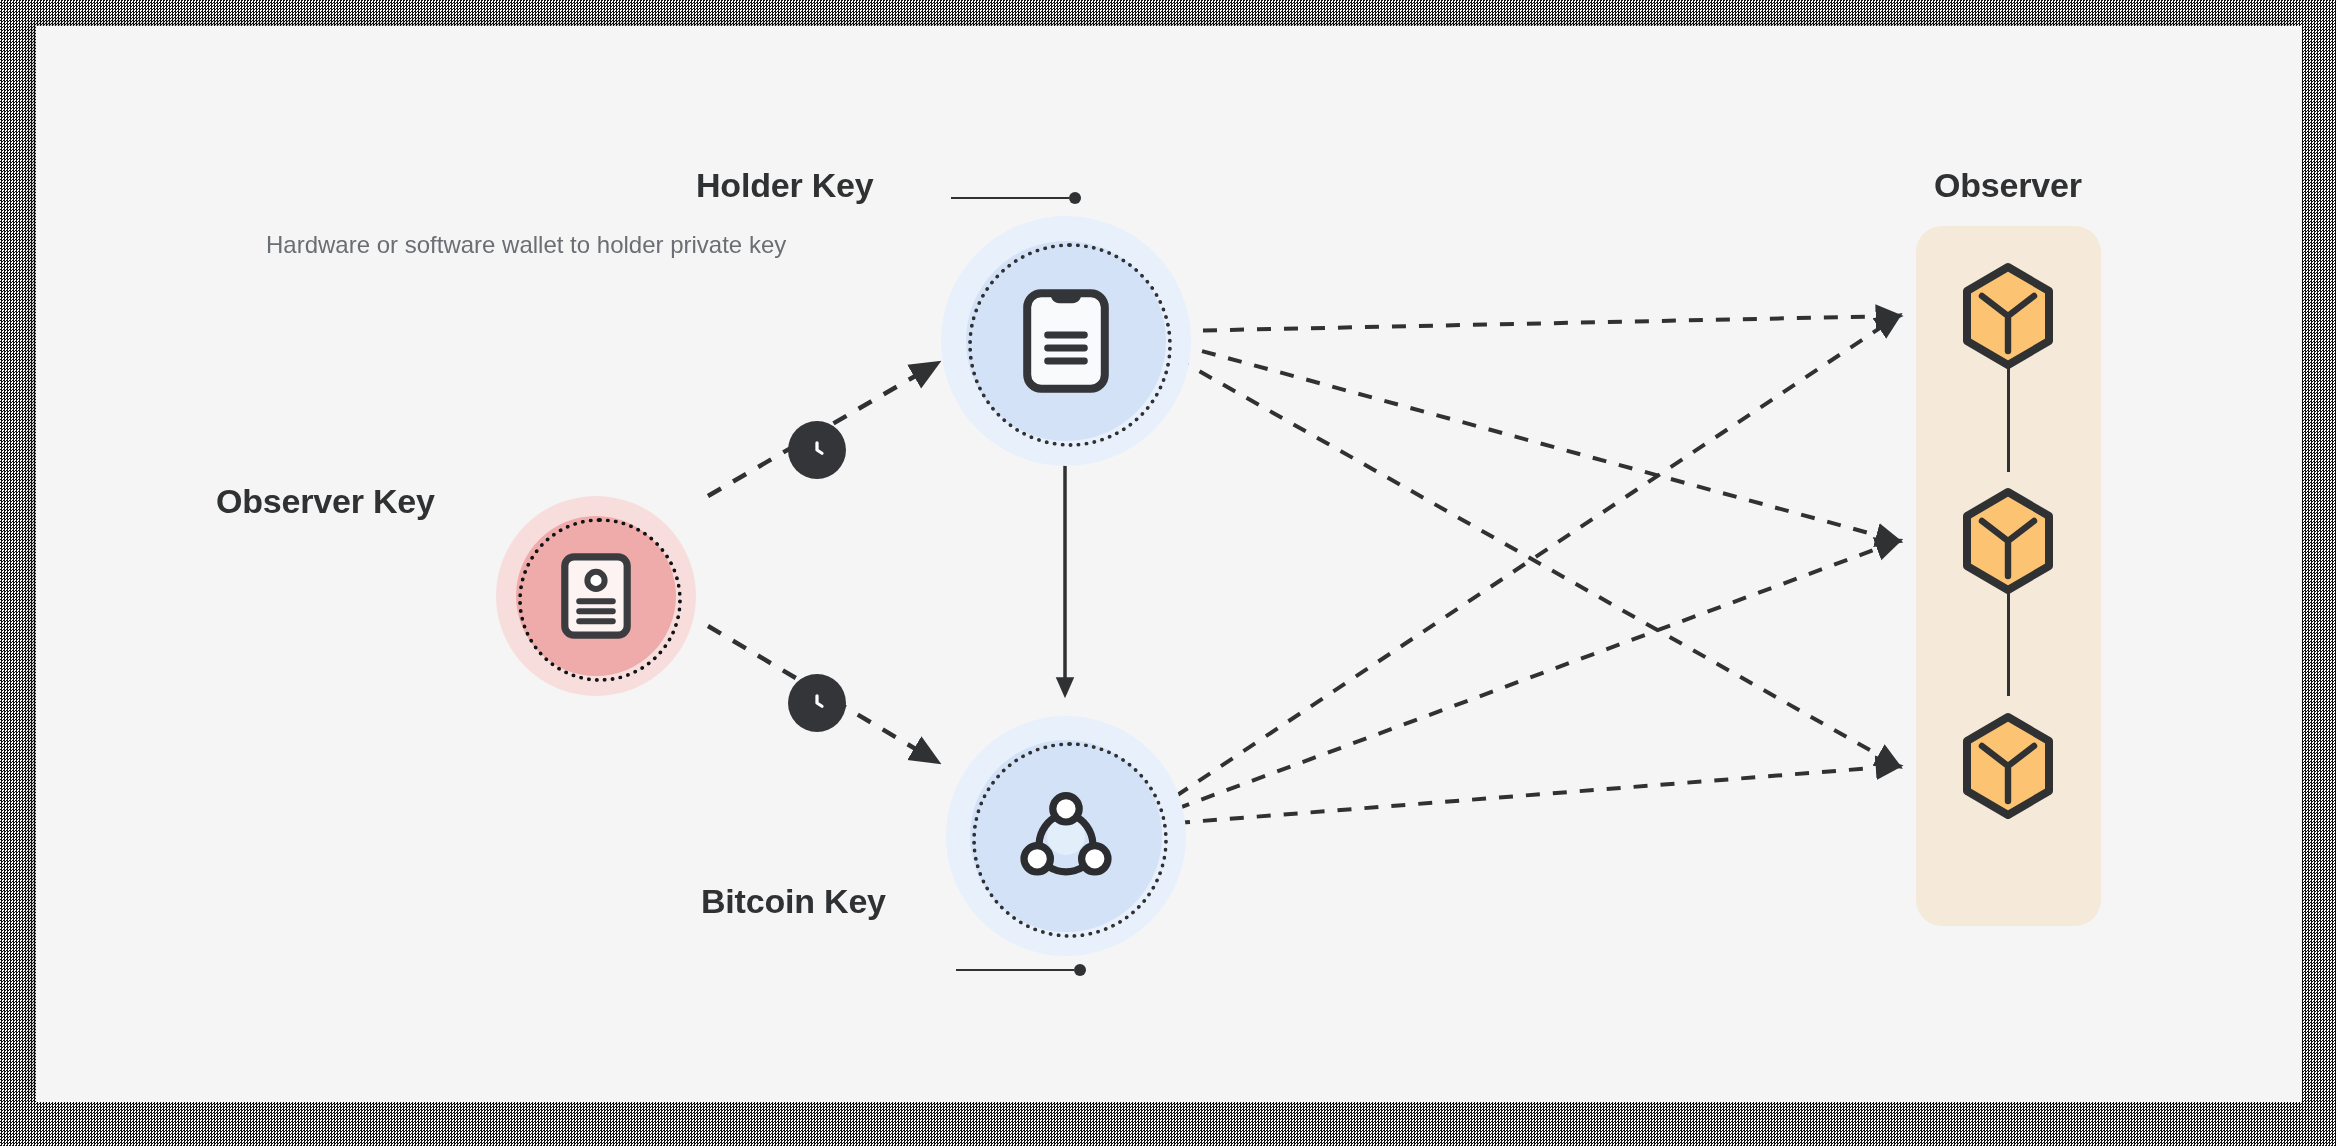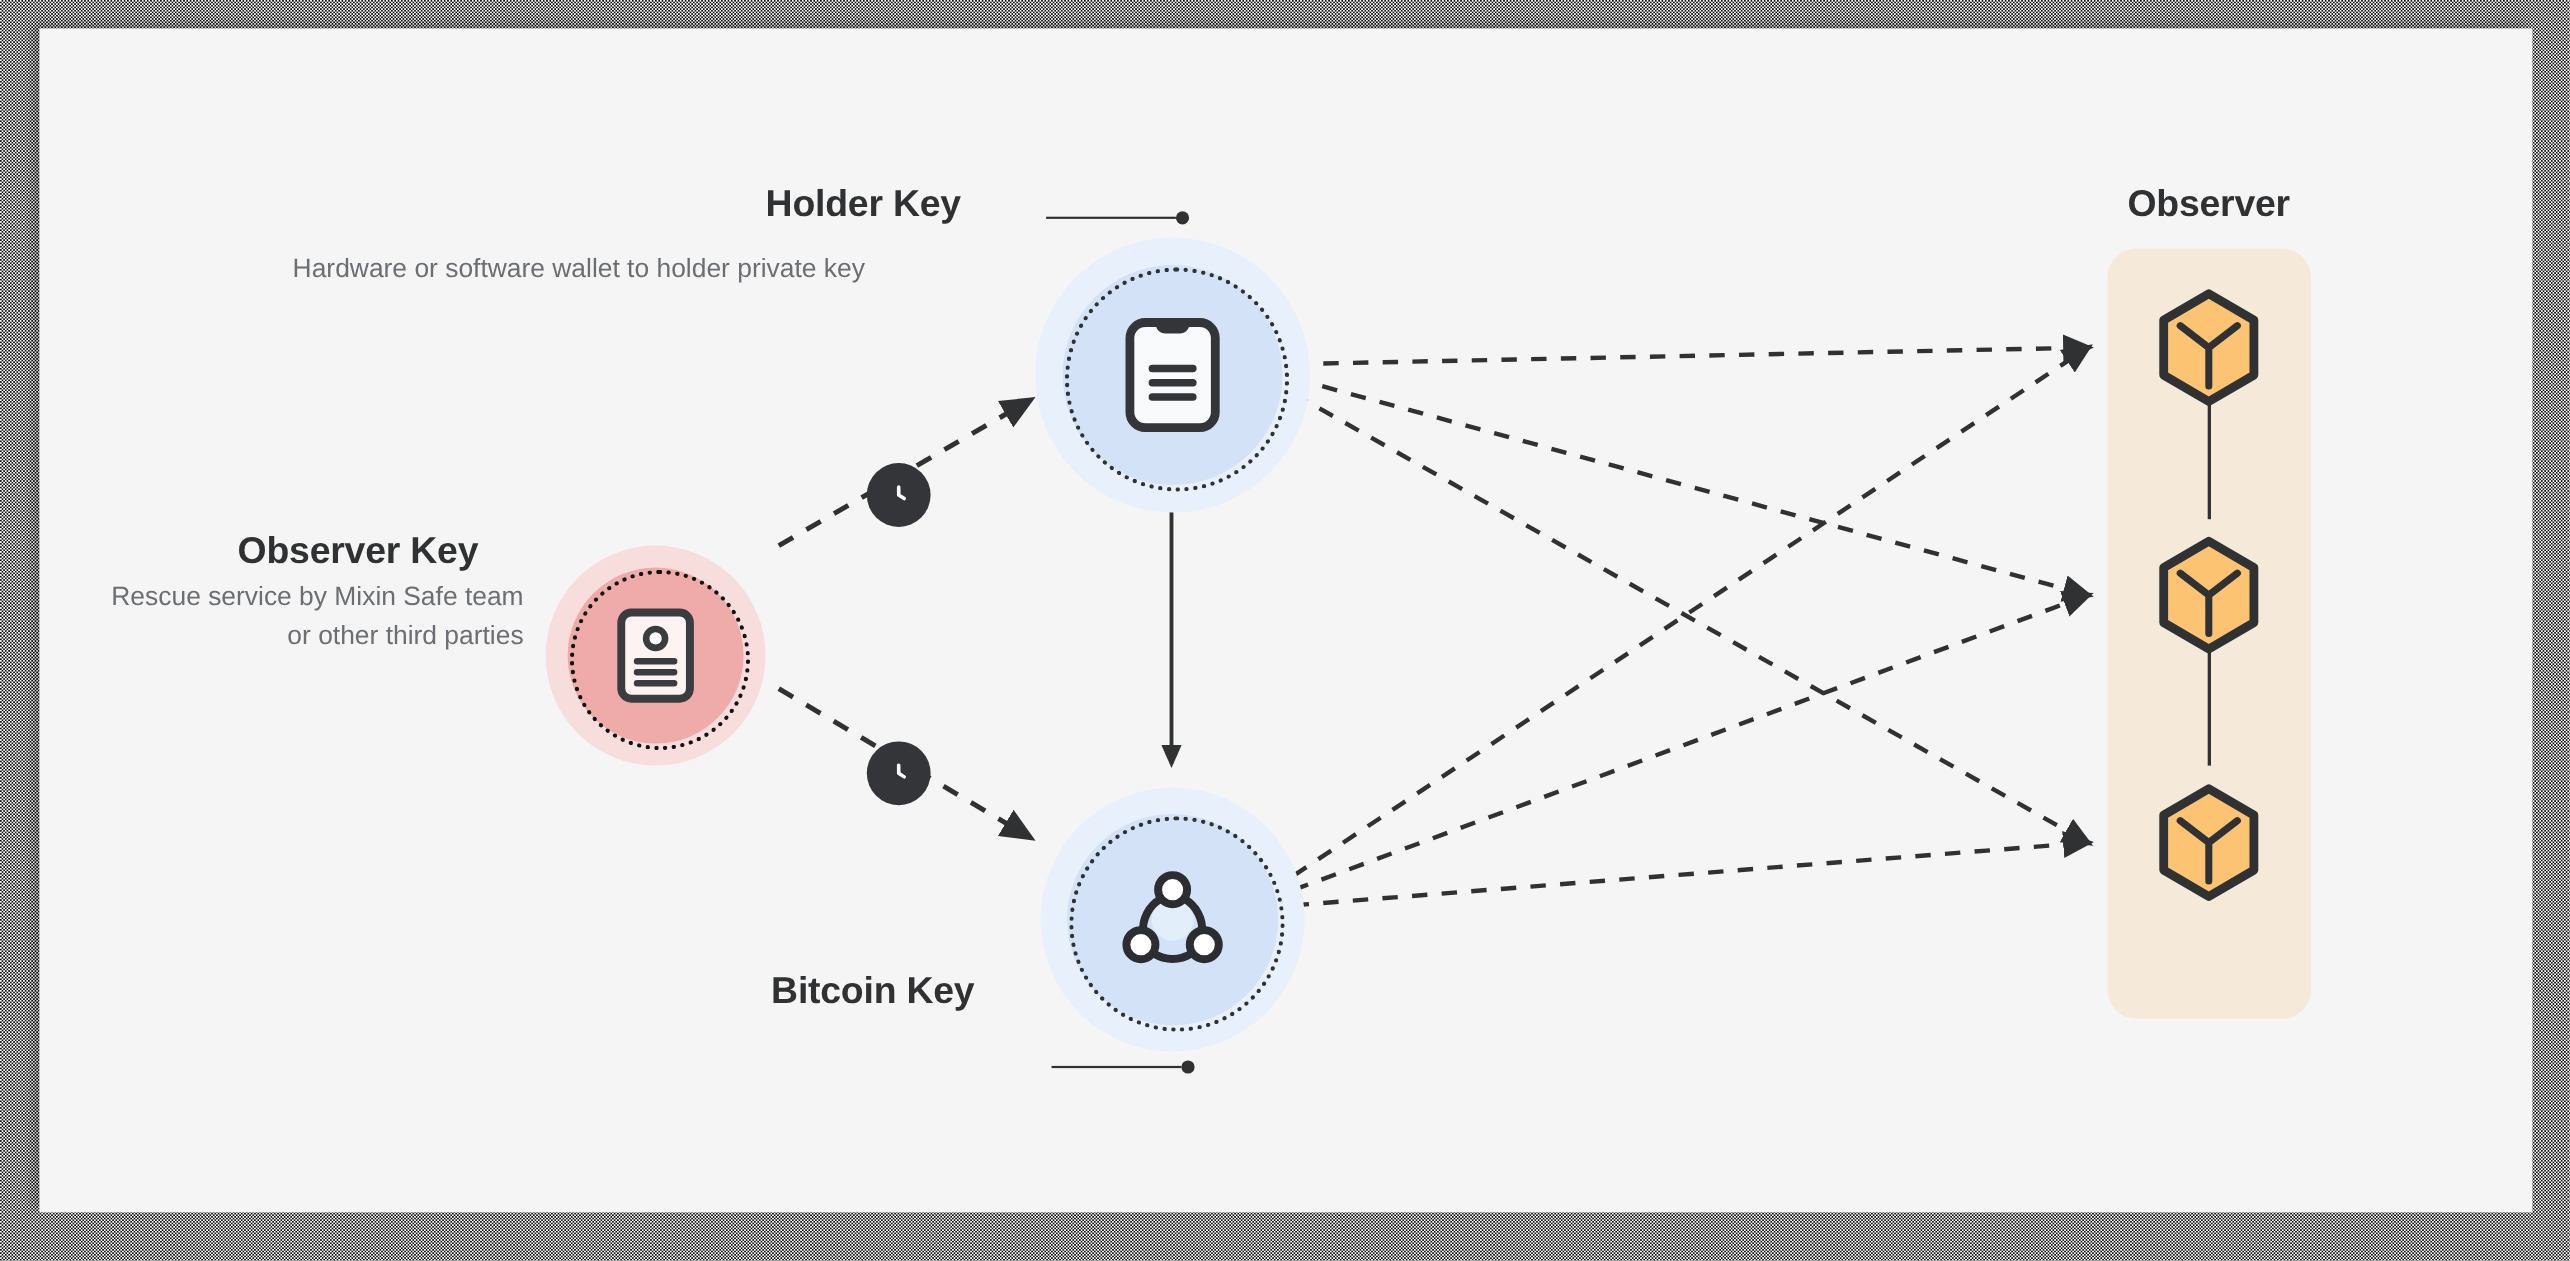--- a/index.html
+++ b/index.html
@@ -134,21 +134,20 @@
       <div class="glyph">
         <svg width="88" height="106" viewBox="0 0 44 53">
           <rect x="2.6" y="2.6" width="38.8" height="47.8" rx="7" ry="7" fill="#f8fafc" stroke="#333538" stroke-width="4"></rect>
           <path d="M15 2.8 h14 a0.6 0.6 0 0 1 0.6 0.6 c0 2.4 -1.9 4.2 -4.3 4.2 h-6.6 c-2.4 0 -4.3 -1.8 -4.3 -4.2 a0.6 0.6 0 0 1 0.6 -0.6 z" fill="#333538"></path>
           <path d="M12.8 23.5 H31.2 M12.8 30 H31.2 M12.8 36.5 H31.2" stroke="#333538" stroke-width="3.4" stroke-linecap="round"></path>
         </svg>
       </div>
     </div>
 
     <div class="title" style="left:180px;top:436px;margin-top:20px;">Observer Key</div>
-    <div class="subtitle" style="left:60px;top:500px;width:380px;text-align:right;">Rescue service by Mixin Safe team or other third parties</div>
 
     <div class="node" style="left:460px;top:470px;width:200px;height:200px;">
       <div class="halo" style="background:#f7dedd;"></div>
       <div class="core" style="left:20px;top:20px;width:160px;height:160px;background:#eeabaa;"></div>
       <div class="ring" style="left:22px;top:22px;width:156px;height:156px;border:4px dotted #111315;"></div>
       <div class="glyph">
         <svg width="72" height="88" viewBox="0 0 36 44">
           <rect x="2.4" y="2.4" width="31.2" height="39.2" rx="4.6" ry="4.6" fill="#fdf3f2" stroke="#3a3c3f" stroke-width="3.6"></rect>
           <circle cx="18" cy="14.2" r="4.3" fill="#ffffff" stroke="#3a3c3f" stroke-width="3"></circle>
           <path d="M9.6 24.6 H26.4 M9.6 29.6 H26.4 M9.6 34.6 H26.4" stroke="#3a3c3f" stroke-width="3" stroke-linecap="round"></path>

